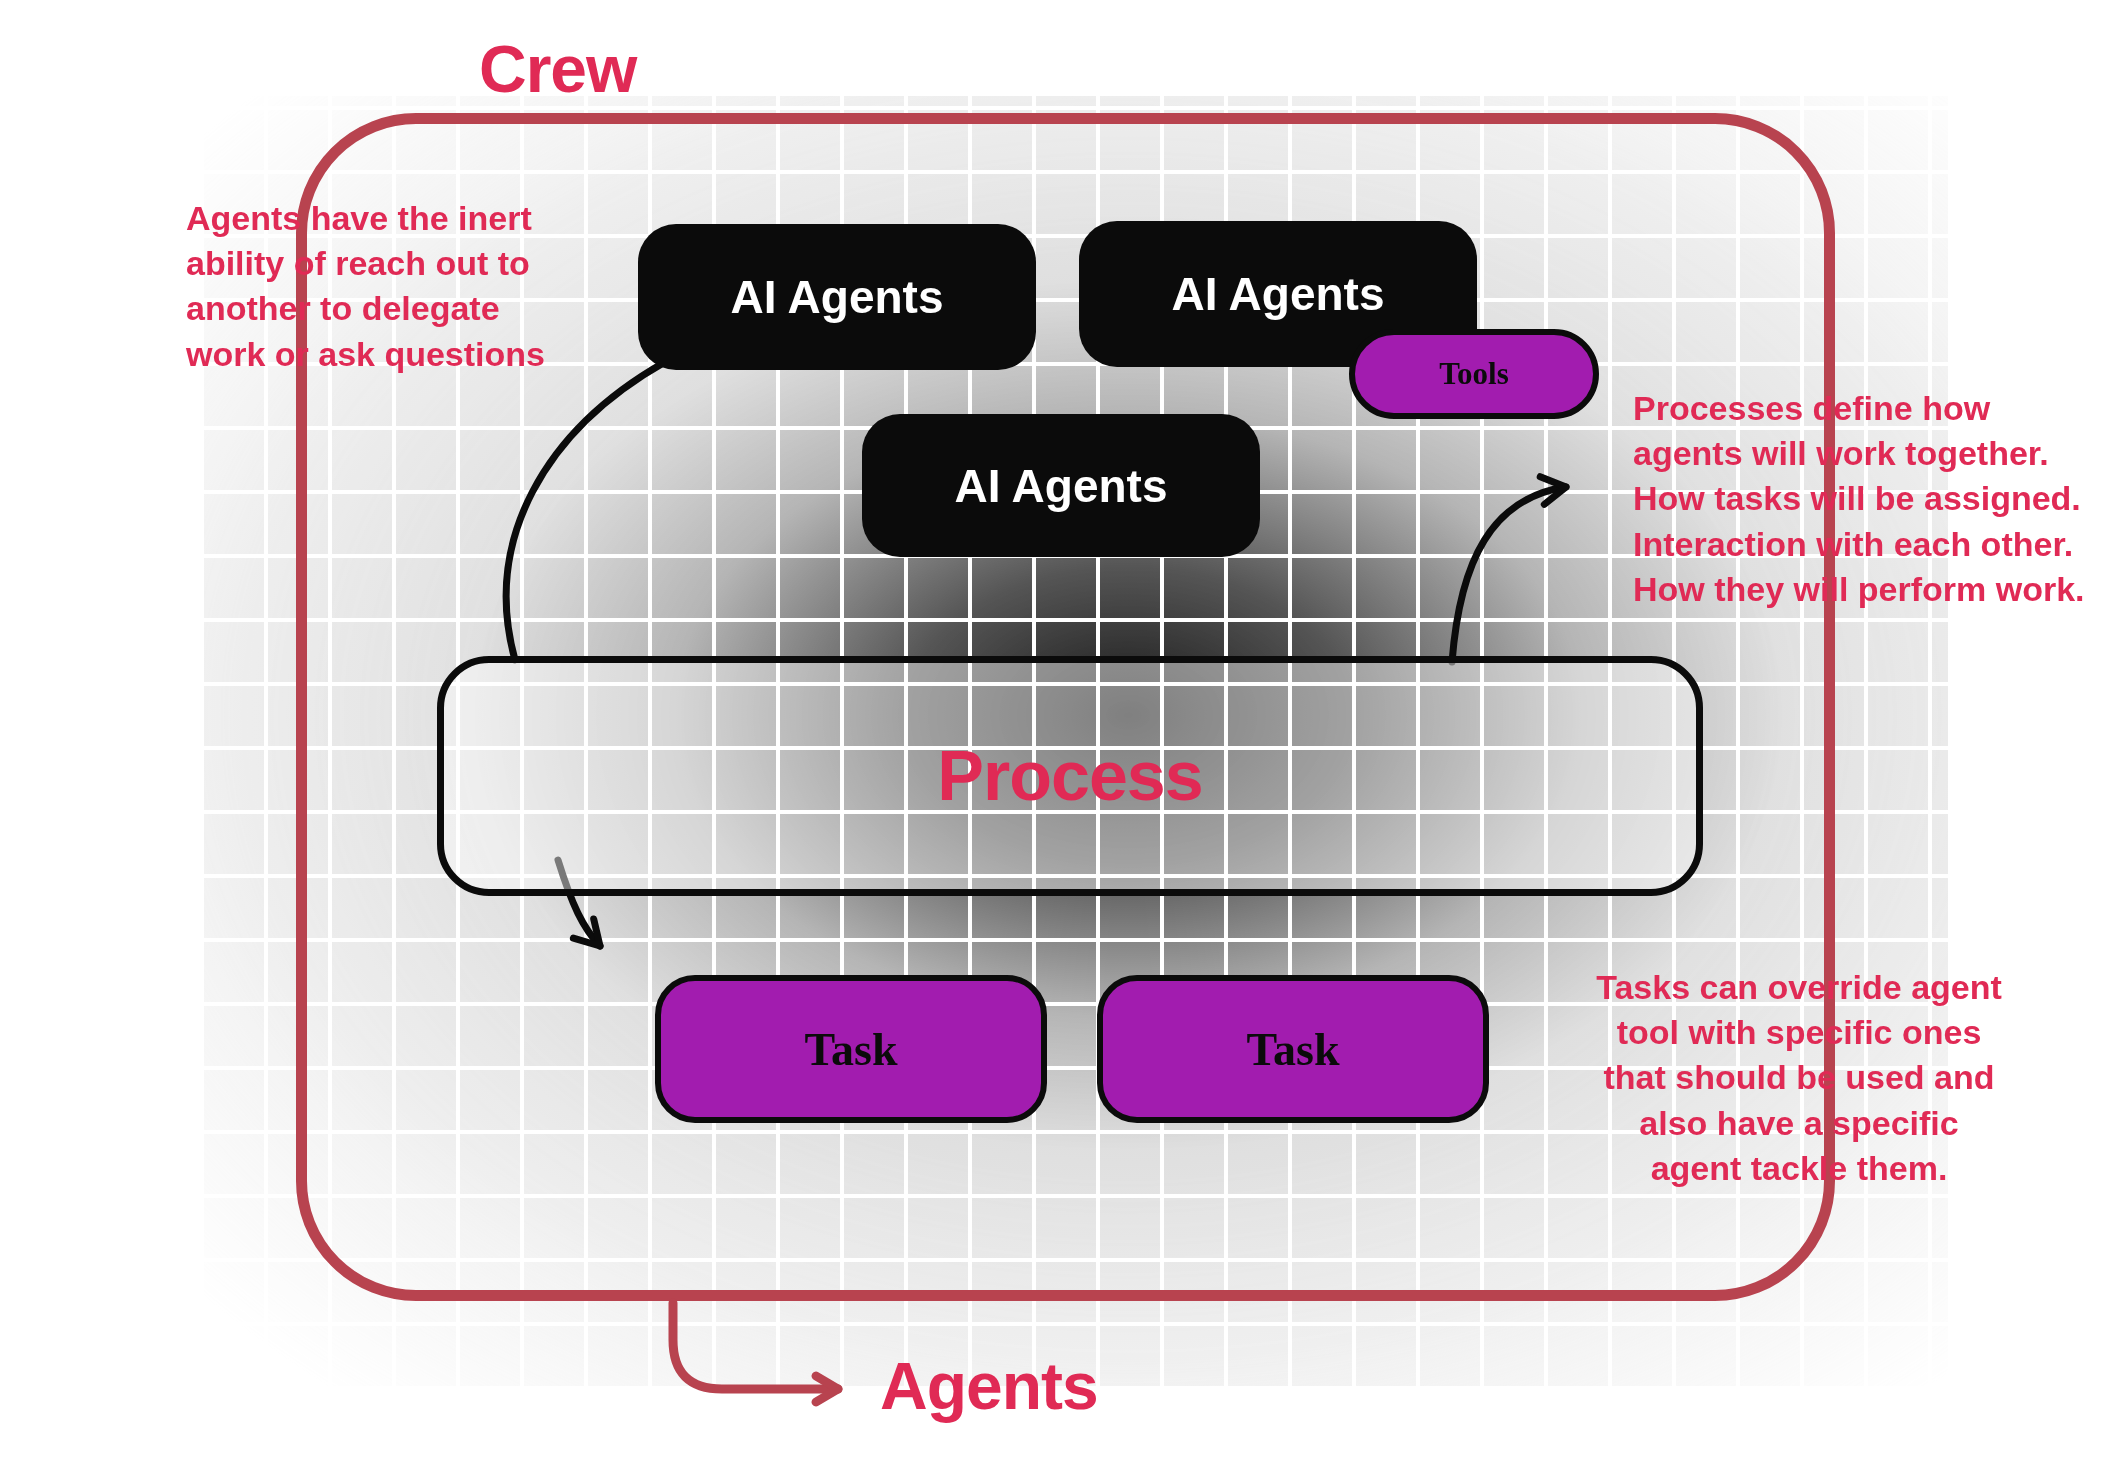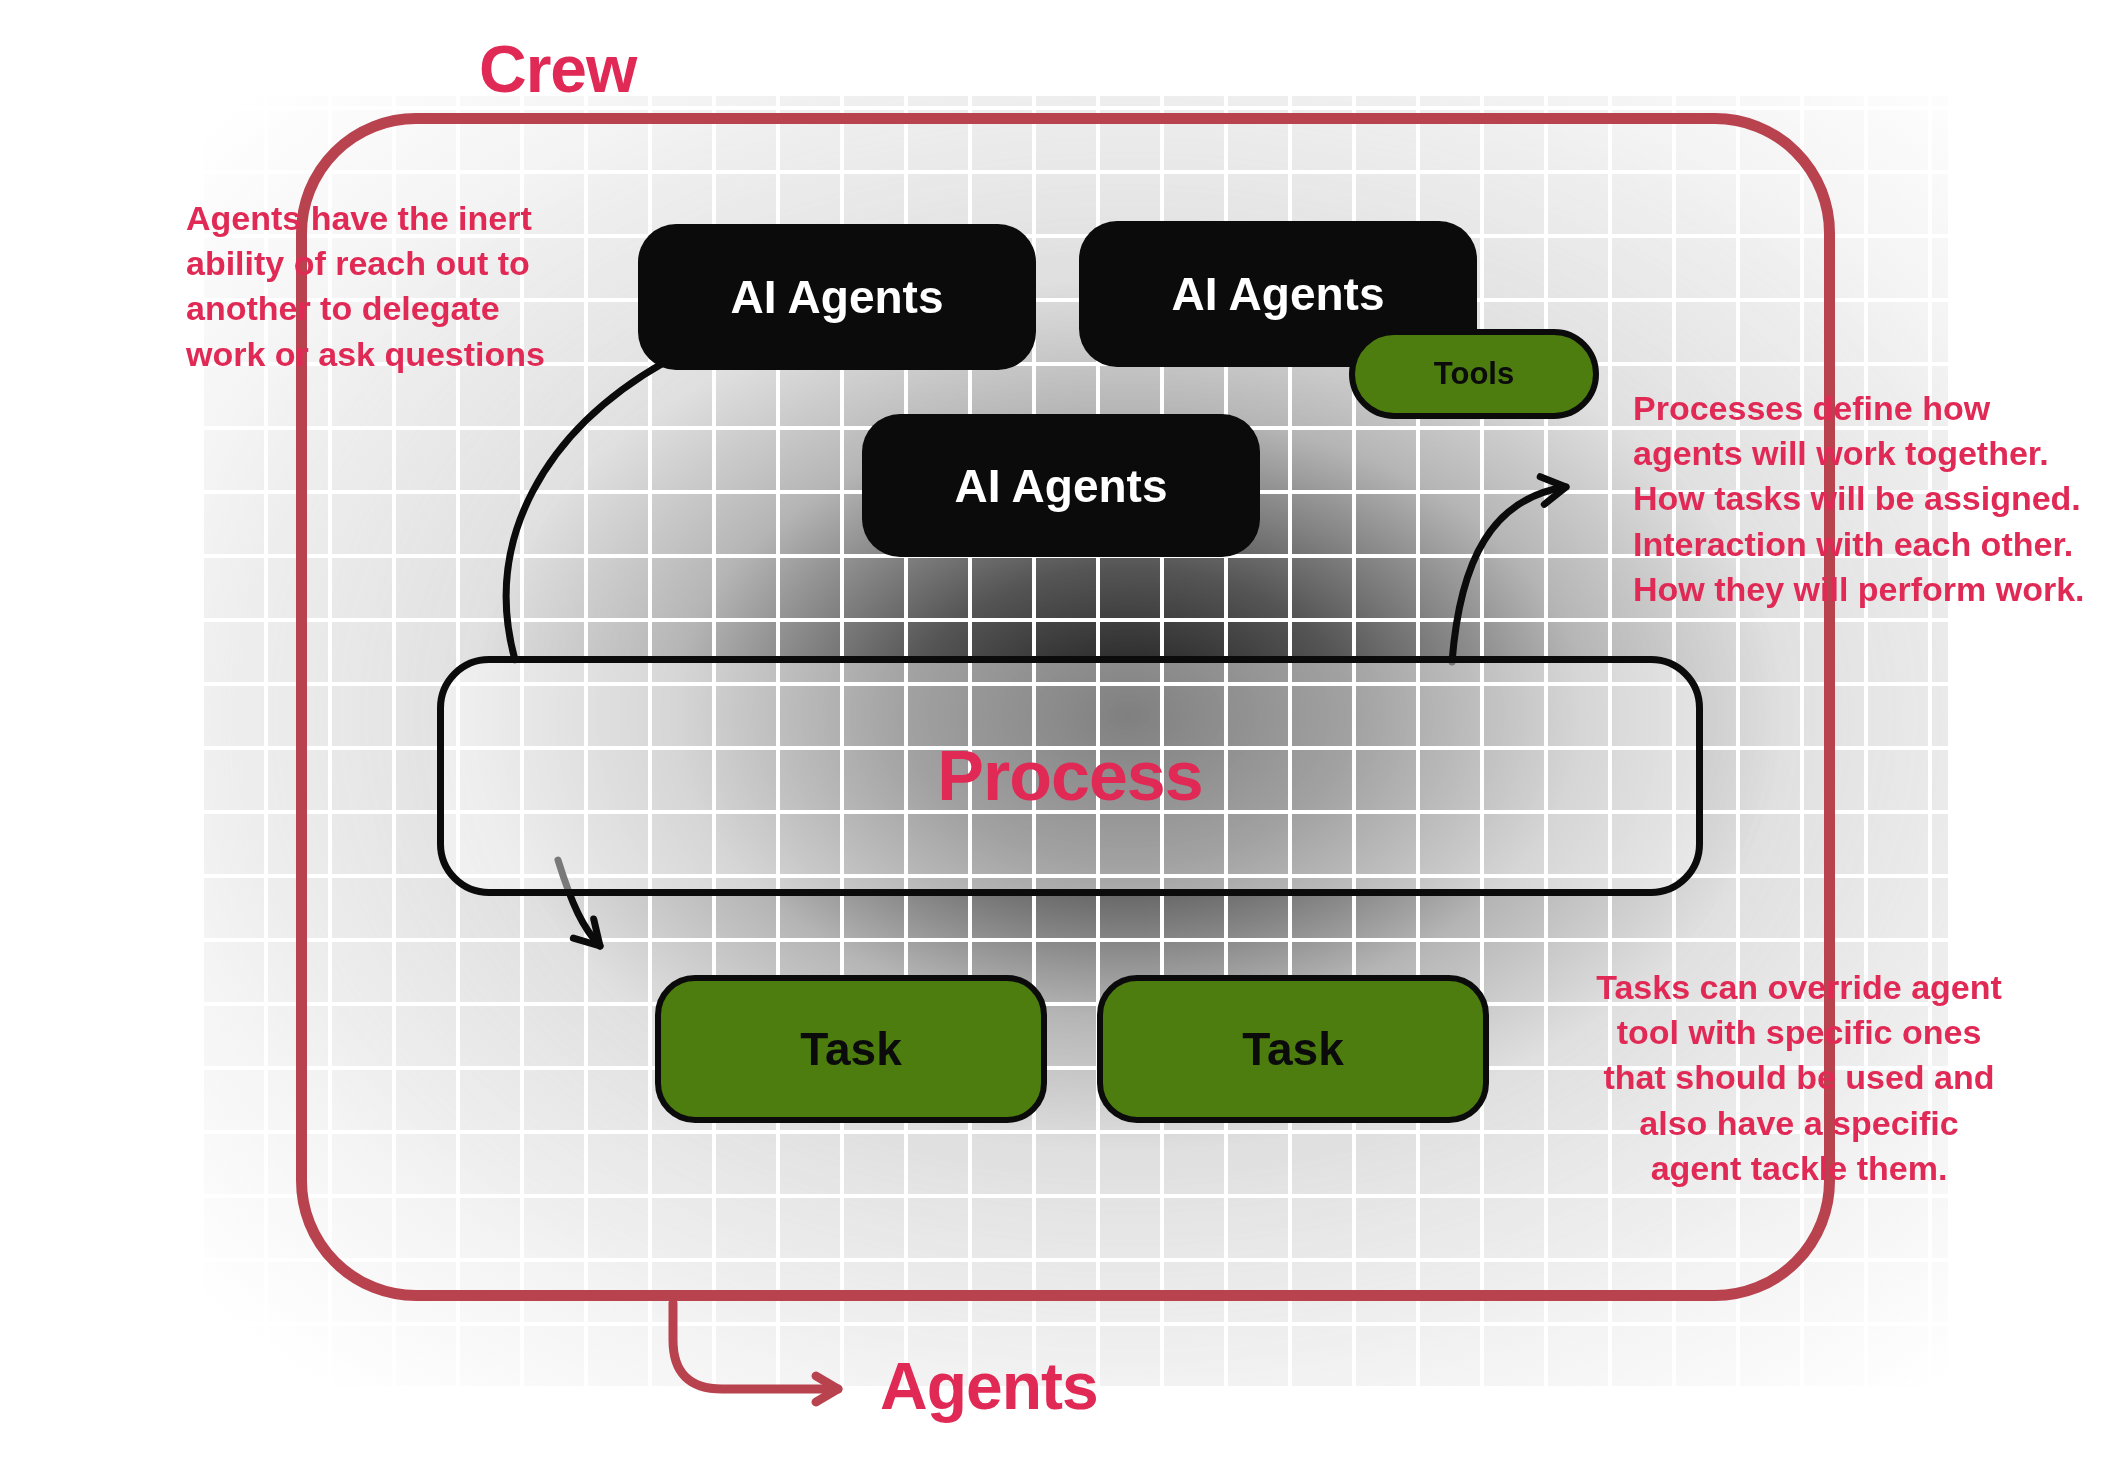--- a/index.html
+++ b/index.html
@@ -38,21 +38,21 @@
   .crew-title{left:455px;top:31px;margin-left:24px;}
   .outcome-label{left:880px;top:1348px;}
   .node{
     position:absolute;z-index:10;display:flex;align-items:center;justify-content:center;
     font-weight:700;text-align:center;
   }
   .node.black{background:var(--box-black);color:#ffffff;border-radius:38px;font-size:46px;}
   .ai1{left:638px;top:224px;width:398px;height:146px;}
   .ai2{left:1079px;top:221px;width:398px;height:146px;}
   .ai3{left:862px;top:414px;width:398px;height:143px;}
-  .node.white{background:#4d7c0f;color:#0b0b0b;border:6px solid #0b0b0b;}
+  .node.white{background:#a21caf;color:#0b0b0b;border:6px solid #0b0b0b;font-family:Liberation Serif, serif;}
   .tools{left:1349px;top:329px;width:250px;height:90px;border-radius:45px;font-size:31px;z-index:11;}
   .task1{left:655px;top:975px;width:392px;height:148px;border-radius:40px;font-size:46px;}
   .task2{left:1097px;top:975px;width:392px;height:148px;border-radius:40px;font-size:46px;}
   .process{
     position:absolute;left:437px;top:656px;width:1266px;height:240px;z-index:9;
     border:7px solid #0b0b0b;border-radius:52px;background:rgba(255,255,255,0.45);
     display:flex;align-items:center;justify-content:center;
     color:var(--accent-text);font-weight:700;font-size:70px;letter-spacing:-1px;
   }
   .annotation{

